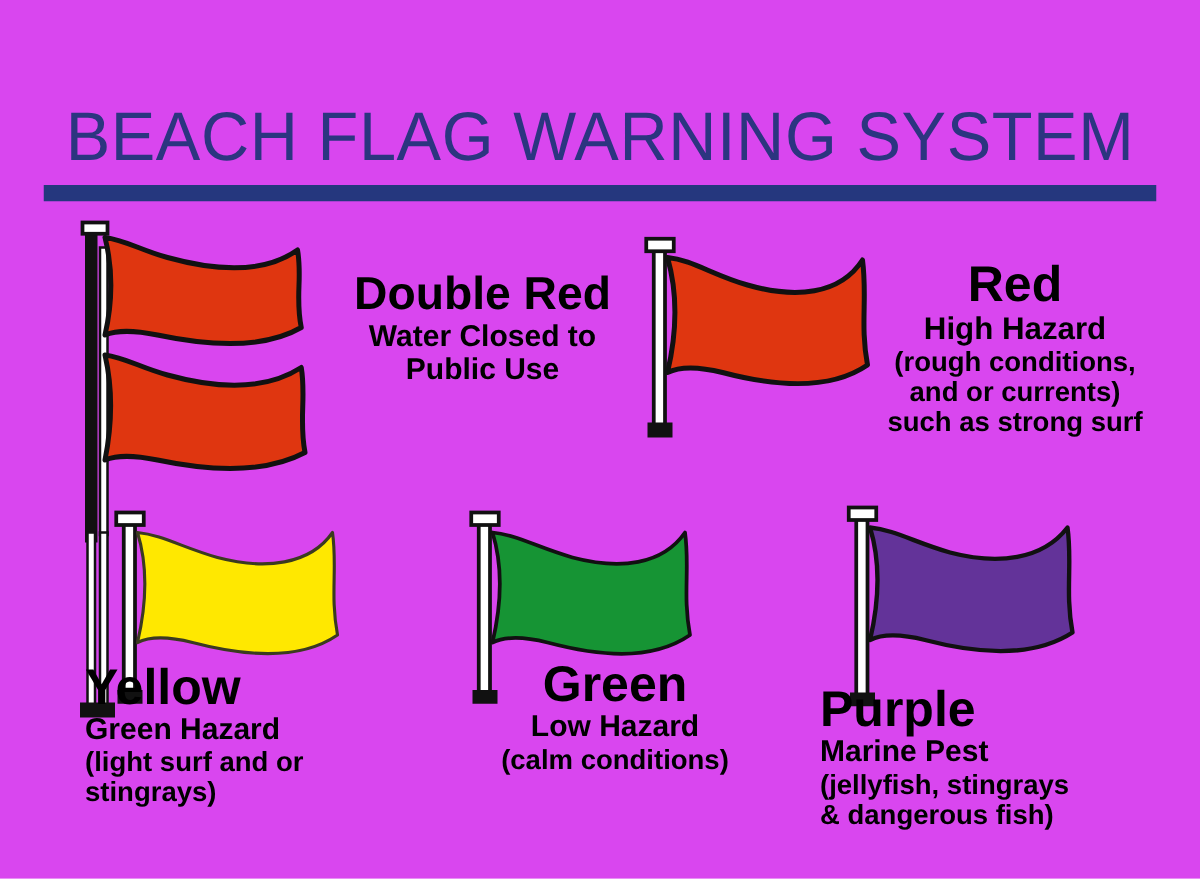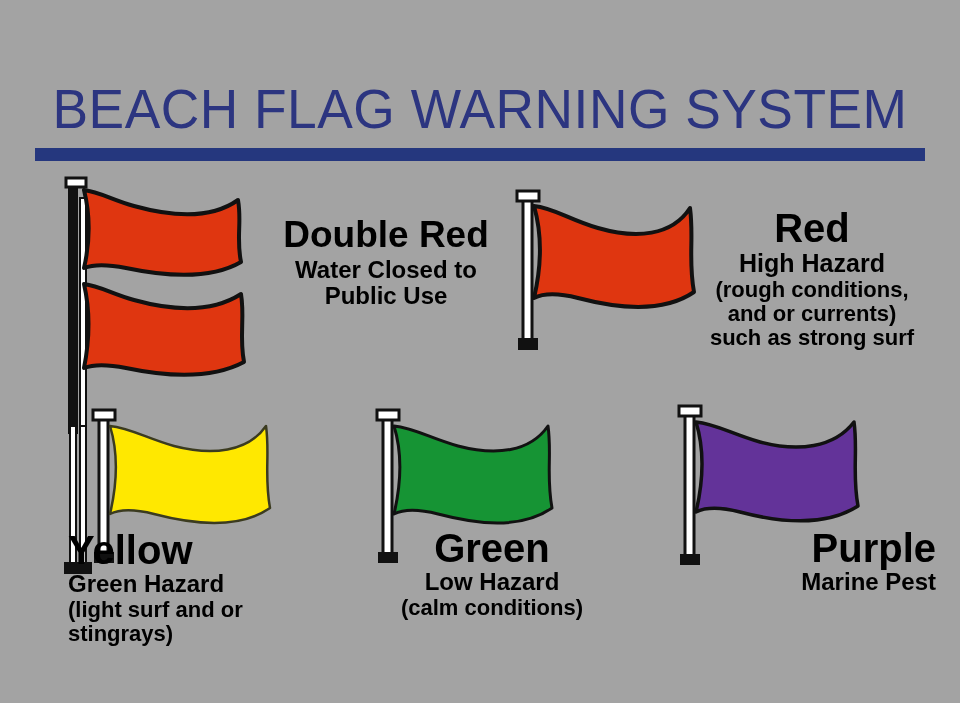--- a/index.html
+++ b/index.html
@@ -11,21 +11,21 @@
   body {
     font-family: "Liberation Sans", sans-serif;
     width: 960px;
     height: 703px;
     overflow: hidden;
   }
   #page {
     position: relative;
     width: 960px;
     height: 703px;
-    background: #a3a3a3;
+    background: #d946ef;
   }
 
   
   #title-block {
     position: absolute;
     left: 0;
     top: 78px;
     width: 960px;
     height: 90px;
   }
@@ -107,21 +107,21 @@
   #entry-green .text-col {
     left: 372px; top: 528px; width: 240px; text-align: center;
   }
   #entry-green .flag-name   { font-size: 40px; }
   #entry-green .flag-sub    { font-size: 24px; margin-top: 1px; }
   #entry-green .flag-detail { font-size: 22px; margin-top: 1px; }
 
   
   #entry-purple .flag-art { left: 672px; top: 398px; }
   #entry-purple .text-col {
-    left: 656px; top: 528px; width: 280px; text-align: right;
+    left: 656px; top: 548px; width: 280px; text-align: left;
   }
   #entry-purple .flag-name   { font-size: 40px; }
   #entry-purple .flag-sub    { font-size: 24px; margin-top: 1px; }
   #entry-purple .flag-detail { font-size: 22px; margin-top: 1px; }
 
   .detail-line { display: block; }
 </style>
 </head>
 <body>
 
@@ -266,17 +266,19 @@
                  C 186,52 180,76 186,108
                  C 152,130 106,124 68,114
                  C 48,109 34,109 24,114
                  C 32,80 32,50 24,24 Z" fill="#633399" stroke="#111111" stroke-width="3.5" stroke-linejoin="round"></path>
       </svg>
     </div>
     <div class="text-col">
       <div class="flag-name">Purple</div>
       <div class="flag-sub">Marine Pest</div>
       <div class="flag-detail">
+        <span class="detail-line">(jellyfish, stingrays</span>
+        <span class="detail-line">&amp; dangerous fish)</span>
       </div>
     </div>
   </div>
 
 </div>
 
 </body></html>

